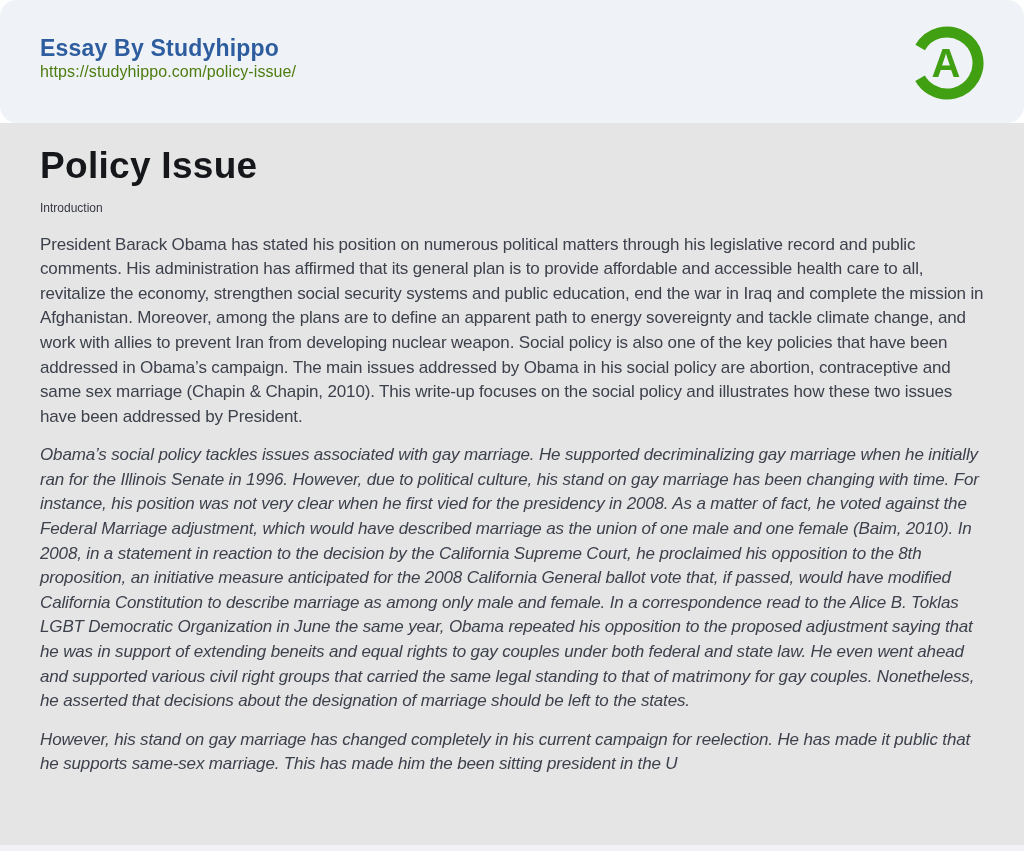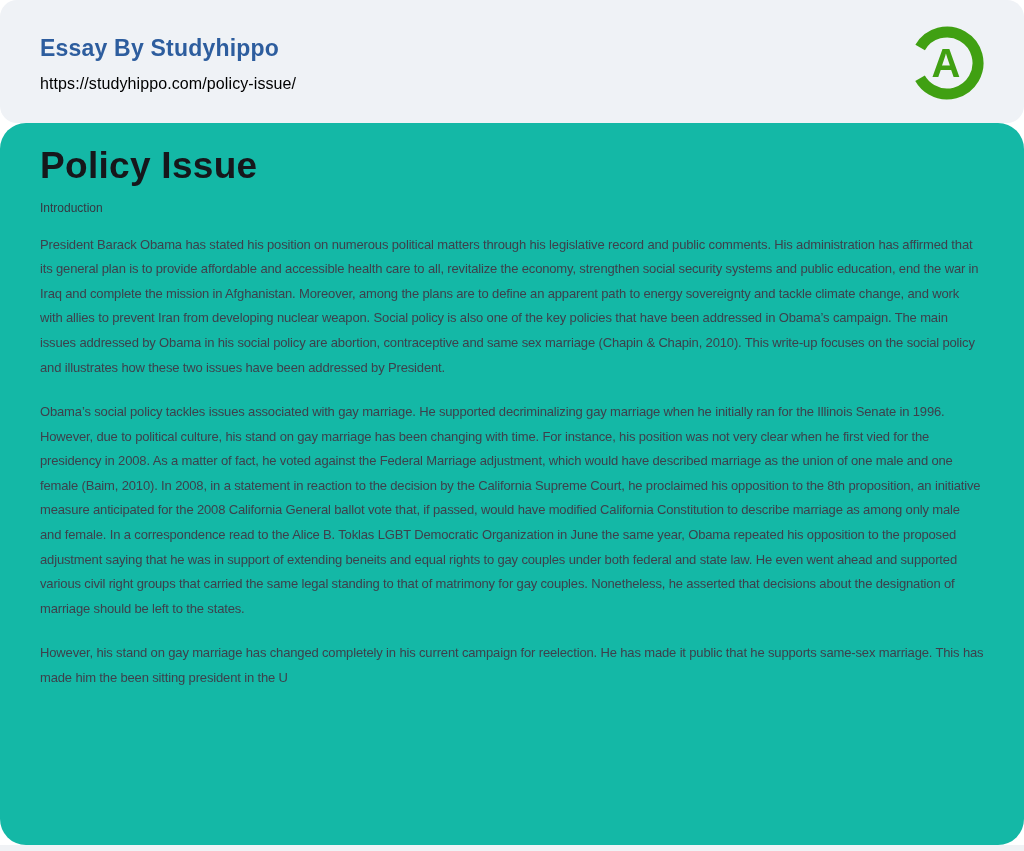--- a/index.html
+++ b/index.html
@@ -24,64 +24,63 @@
   }
   .site-title {
     color: #2d5d9e;
     font-size: 23px;
     font-weight: 700;
     letter-spacing: 0.2px;
     line-height: 1.1;
   }
   .site-url {
     display: inline-block;
-    margin-top: 14px;
-    color: #000000;
+    margin-top: 2px;
+    color: #4d7c0f;
     font-size: 16px;
     font-weight: 400;
     text-decoration: none;
     letter-spacing: 0.1px;
   }
   .logo-wrap {
     position: absolute;
     top: 25px;
     right: 39px;
     width: 76px;
     height: 76px;
   }
 
   
   .article {
     flex: 1 1 auto;
     padding: 22px 40px 16px 40px;
-    background: #14b8a6;
-    border-radius: 26px;
+    background: #e5e5e5;
   }
   .article-title {
     color: #16171b;
     font-size: 37px;
     font-weight: 800;
     letter-spacing: 0.3px;
     line-height: 1.15;
   }
   .article-subtitle {
     margin-top: 13px;
     color: #353842;
     font-size: 12px;
     font-weight: 400;
   }
   .body-text {
     margin-top: 18px;
     color: #3d414c;
-    font-size: 13px;
+    font-size: 17px;
     line-height: 24.6px;
     letter-spacing: -0.15px;
     max-width: 944px;
   }
-  .body-text + .body-text { margin-top: 20px; }
+  .body-text + .body-text { margin-top: 14px; font-style: italic; }
 
   
   .footer-strip {
     flex: 0 0 auto;
     height: 6px;
     background: #f0f2f5;
   }
 </style>
 </head>
 <body>

